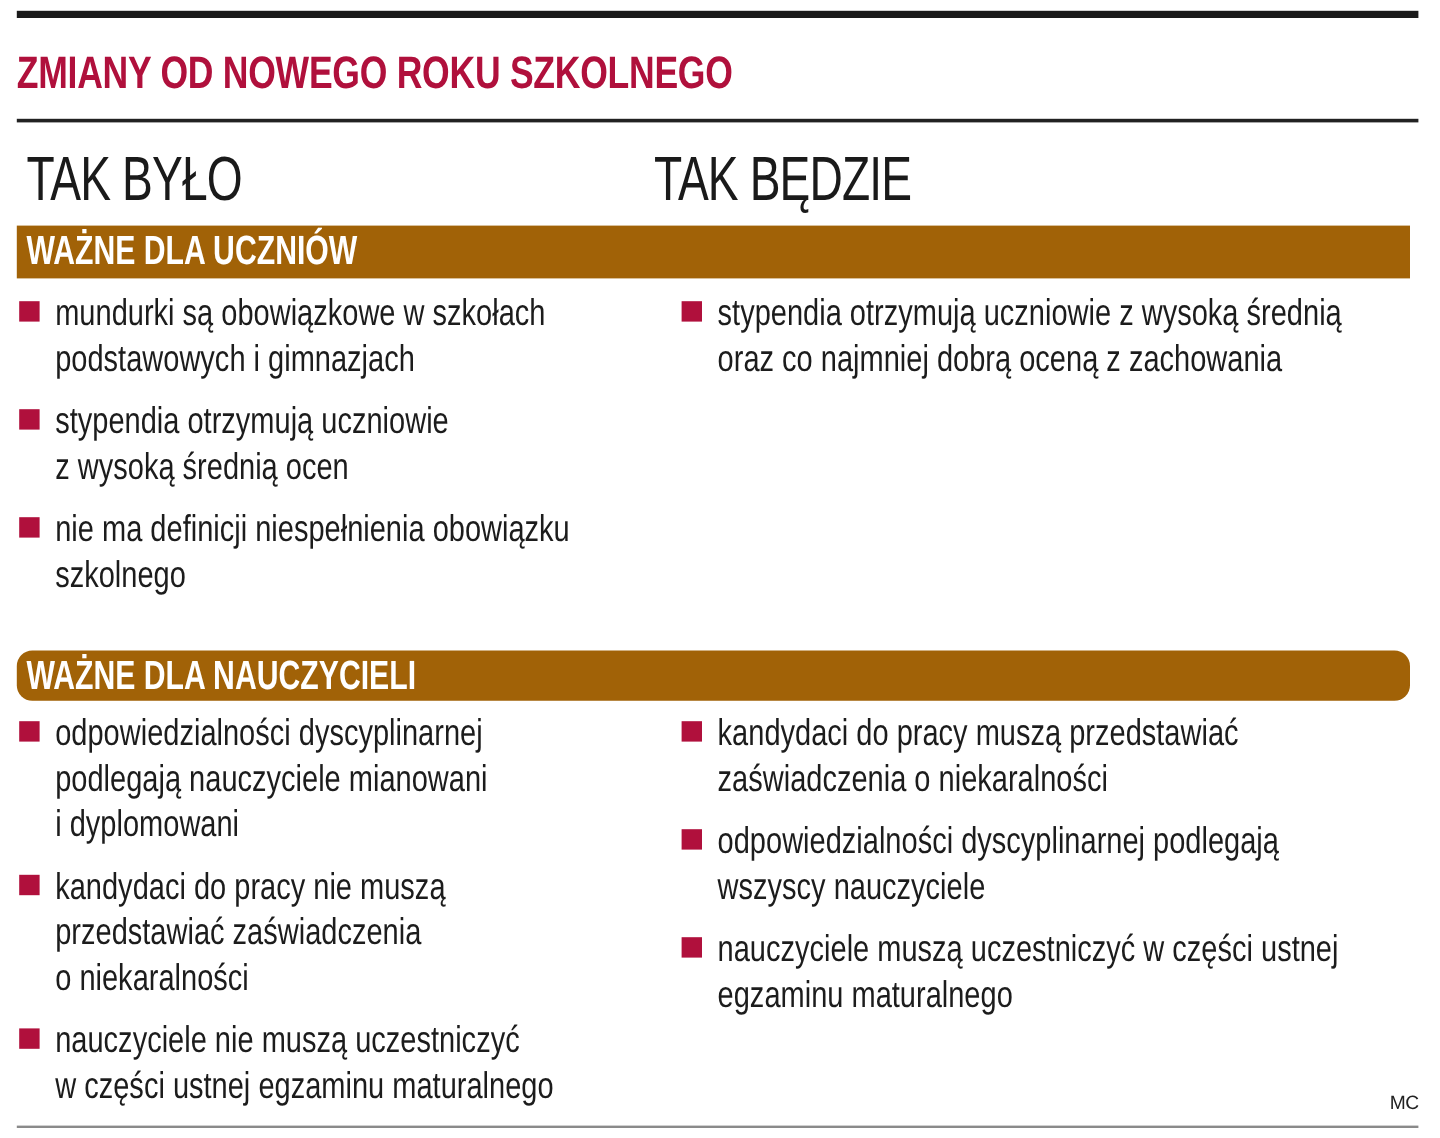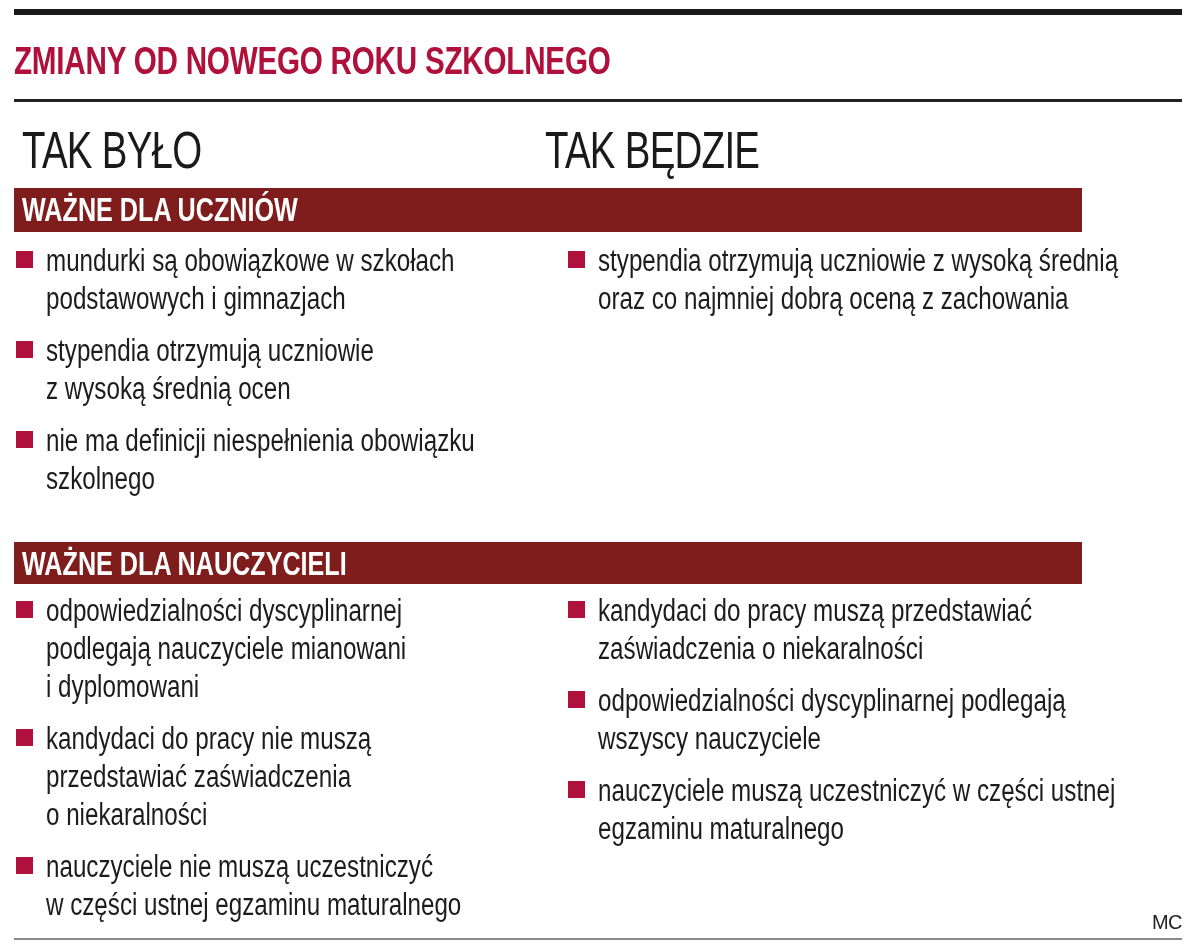--- a/index.html
+++ b/index.html
@@ -7,31 +7,31 @@
          font-family: "Liberation Sans", "DejaVu Sans", sans-serif; color: #1c1c1c; }
   .rule-top { position: absolute; left: 14px; top: 9px; width: 1168px; height: 6px; background: #1a1a1a; }
   .rule-mid { position: absolute; left: 14px; top: 99px; width: 1168px; height: 3px; background: #222; }
   .rule-bottom { position: absolute; left: 14px; top: 938px; width: 1168px; height: 2px; background: #8a8a8a; }
   .title { position: absolute; left: 14px; top: 40px; font-size: 38px; font-weight: bold; color: #b0103c;
            transform-origin: left top; transform: scaleX(0.78); white-space: nowrap; letter-spacing: -0.3px; }
   .colhead { position: absolute; top: 120px; font-size: 52px; font-weight: normal; color: #1a1a1a;
              transform-origin: left top; transform: scaleX(0.74); white-space: nowrap; letter-spacing: -1px; }
   .colhead.left { left: 22px; }
   .colhead.right { left: 545px; }
-  .bar { position: absolute; left: 14px; width: 1068px; background: #7f1d1d; }
+  .bar { position: absolute; left: 14px; width: 1161px; background: #a16207; }
   .bar-label { position: absolute; left: 8px; top: 2px; font-size: 34px; font-weight: bold; color: #ffffff;
                transform-origin: left top; transform: scaleX(0.74); white-space: nowrap; }
   .col { position: absolute; }
   .col.left { left: 16px; width: 520px; }
   .col.right { left: 568px; width: 620px; }
   .item { position: relative; padding-left: 30px; margin-bottom: 14px; }
   .bullet { position: absolute; left: 0; top: 9px; width: 17px; height: 17px; background: #b0103c; }
   .item-text { display: block; font-size: 31px; line-height: 38px; color: #1c1c1c;
                transform-origin: left top; transform: scaleX(0.78); width: 128%; white-space: pre-line; }
-  .credit { position: absolute; right: 18px; top: 911px; font-size: 20px; color: #222; letter-spacing: -0.5px; }
+  .credit { position: absolute; right: 18px; top: 911px; font-size: 16px; color: #222; letter-spacing: -0.5px; }
 </style>
 </head>
 <body>
 
 <div class="rule-top"></div>
 <div class="title">ZMIANY OD NOWEGO ROKU SZKOLNEGO</div>
 <div class="rule-mid"></div>
 
 <div class="colhead left">TAK BYŁO</div>
 <div class="colhead right">TAK BĘDZIE</div>
@@ -59,21 +59,21 @@
 </div>
 
 <div class="col right" style="top:242px;">
   <div class="item">
     <span class="bullet"></span>
     <span class="item-text">stypendia otrzymują uczniowie z wysoką średnią
 oraz co najmniej dobrą oceną z zachowania</span>
   </div>
 </div>
 
-<div class="bar" style="top:542px;height:42px;">
+<div class="bar" style="top:542px;height:42px;border-radius:13px;">
   <span class="bar-label">WAŻNE DLA NAUCZYCIELI</span>
 </div>
 
 <div class="col left" style="top:592px;">
   <div class="item">
     <span class="bullet"></span>
     <span class="item-text">odpowiedzialności dyscyplinarnej
 podlegają nauczyciele mianowani
 i dyplomowani</span>
   </div>

